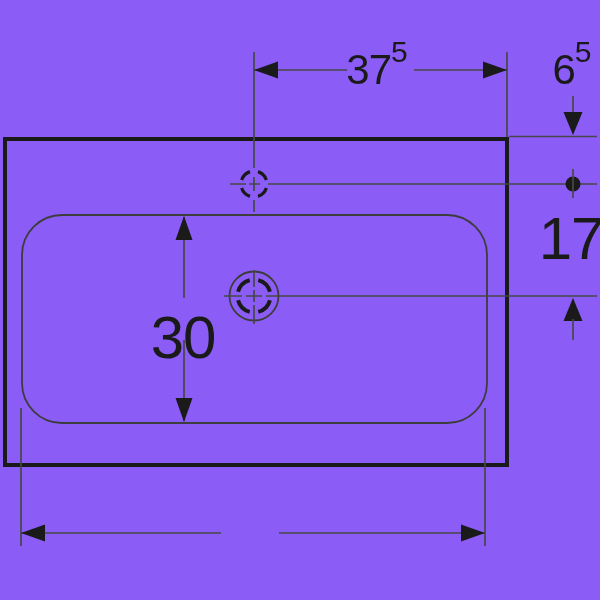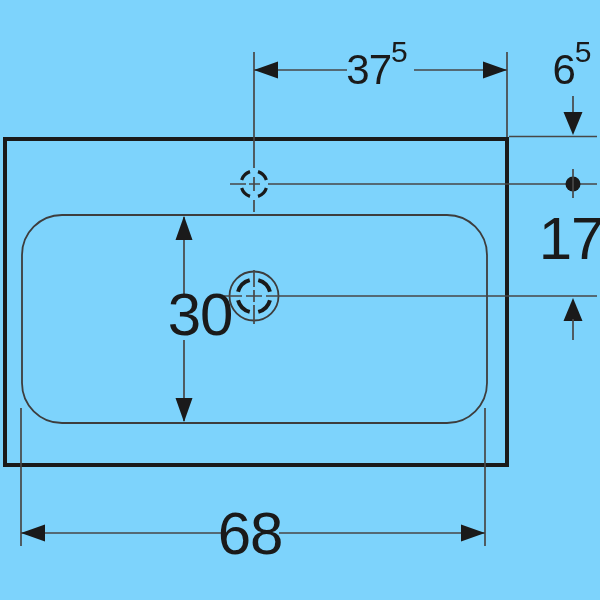--- a/index.html
+++ b/index.html
@@ -4,21 +4,21 @@
 <style>
   html, body {
     margin: 0;
     padding: 0;
     background: #ffffff;
   }
   .stage {
     position: relative;
     width: 600px;
     height: 600px;
-    background: #7dd3fc;
+    background: #8b5cf6;
     overflow: hidden;
     font-family: "Liberation Sans", sans-serif;
   }
   .stage svg {
     position: absolute;
     left: 0;
     top: 0;
   }
   .dim-label {
     position: absolute;
@@ -119,21 +119,18 @@
 
   <div class="dim-label small" style="left:572px; top:70px;">
     <span>6</span>
       <span class="sup">5</span>
   </div>
 
   <div class="dim-label big" style="left:571px; top:239px;">
     <span>17</span>
   </div>
 
-  <div class="dim-label big" style="left:183px; top:315px;margin-left:17px;">
+  <div class="dim-label big" style="left:183px; top:338px;">
     <span>30</span>
   </div>
 
-  <div class="dim-label big" style="left:250px; top:534px;">
-    <span>68</span>
-  </div>
 
 </div>
 
 </body></html>

